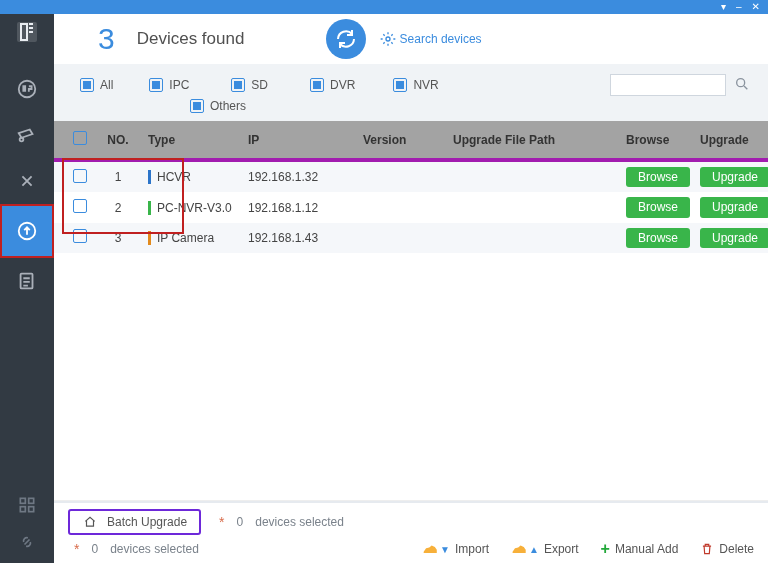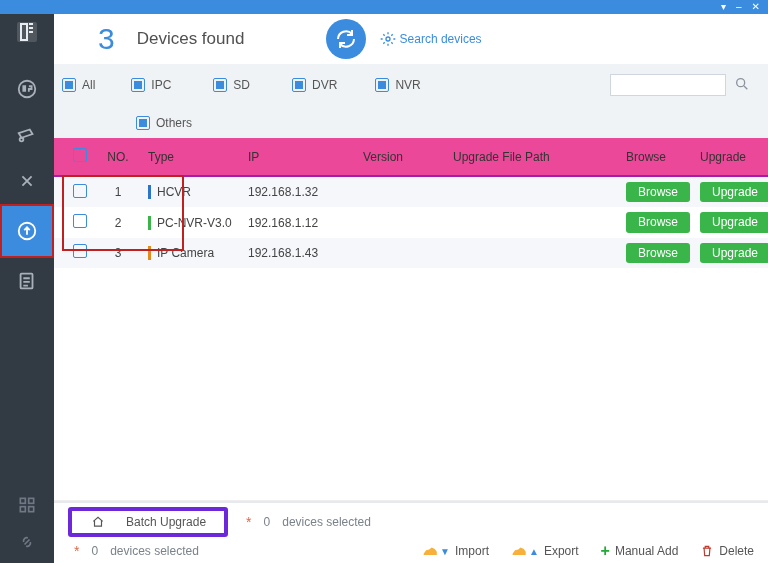--- a/index.html
+++ b/index.html
@@ -29,34 +29,34 @@
   .header .count { font-size:30px; color:#3b8cde; font-weight:400; }
   .header .title { font-size:17px; color:#505050; margin-left:8px; }
   .header .spacer1 { flex:1; }
   .header .refresh { width:40px; height:40px; border-radius:50%; background:#3b8cde; display:flex; align-items:center; justify-content:center; margin-left:-130px;}
   .header .refresh svg { width:24px; height:24px; color:#fff; }
   .header .setting { display:flex; align-items:center; gap:4px; color:#3b8cde; font-size:12px; cursor:pointer; }
   .header .setting svg { width:16px; height:16px; }
   .header .spacer2 { flex:1.4;}
 
   
-  .filterbar { background:#f0f3f6; display:flex; flex-direction:column; padding:10px 18px 8px 8px; gap:20px;}
+  .filterbar { background:#f0f3f6; display:flex; flex-direction:column; padding:10px 18px 8px 26px; gap:3px;}
   .filterbar .row { display:flex; align-items:center; gap:20px; }
   .fcb { width:14px; height:14px; border:1px solid #cfd6de; border-radius:2px; display:inline-block; position:relative; flex-shrink:0;}
   .fcb.blue { border-color:#3b8cde; }
   .fcb.blue::after { content:""; position:absolute; inset:2px; background:#3b8cde; }
   .filt { display:flex; align-items:center; gap:6px; font-size:12px; color:#555;}
   .searchbox { margin-left:auto; display:flex; align-items:center; gap:8px;}
   .searchbox input { width:116px; height:22px; border:1px solid #cfd6de; background:#fff; padding:0 6px; font-size:12px;}
   .searchbox .sicon { color:#8a939e; }
 
   
   .table-wrap { flex:1; overflow:auto; border-bottom:1px solid #eee;}
   table { width:100%; border-collapse:collapse; table-layout:fixed; }
-  thead th { font-size:12px; font-weight:400; color:#333; text-align:left; padding:10px 6px; border-bottom:2px solid #a21caf; background:#ec4899; white-space:nowrap;}
+  thead th { font-size:12px; font-weight:700; color:#333; text-align:left; padding:10px 6px; border-bottom:4px solid #a21caf; background:#a3a3a3; white-space:nowrap;}
   tbody td { font-size:12px; color:#444; padding:5px 6px; border-bottom:0; white-space:nowrap;}
   tbody tr:nth-child(odd) td { background:#f5f7fa; }
   .tcb { width:14px; height:14px; border:1px solid #3b8cde; border-radius:2px; display:inline-block; }
   .typecell { display:flex; align-items:center; gap:6px;}
   .typebar { width:3px; height:14px; display:inline-block; }
   .btn-sm { display:inline-block; color:#fff; border-radius:3px; padding:3px 12px; font-size:12px; line-height:1.2; cursor:pointer;}
   .btn-green { background:#39b54a; }
 
   
   .col-cb { width:40px; text-align:center; padding-left:18px;}
@@ -69,21 +69,21 @@
   .col-op { width:74px; padding-right:18px;}
 
   
   .redbox-highlight { position:absolute; border:2px solid #c02020; pointer-events:none; }
 
   .content-inner { position:relative; flex:1; display:flex; flex-direction:column; min-height:0;}
 
   
   .footer { height:62px; border-top:2px solid #e6eaef; padding:4px 14px 4px 14px; display:flex; flex-direction:column; justify-content:center; gap:6px; font-size:12px; color:#7a828b;}
   .footer .frow { display:flex; align-items:center; gap:12px;}
-  .footer .chip { border:4px solid #6d28d9; border-radius:3px; padding:4px 18px; display:flex; align-items:center; gap:20px; background:#fff; cursor:pointer; color:#555;}
+  .footer .chip { border:2px solid #6d28d9; border-radius:3px; padding:4px 12px; display:flex; align-items:center; gap:9px; background:#fff; cursor:pointer; color:#555;}
   .footer .star { color:#d86b4a; font-size:14px; margin-left:6px;}
   .footer .right { margin-left:auto; display:flex; align-items:center; gap:22px;}
   .footer .action { display:flex; align-items:center; gap:5px; cursor:pointer; color:#555;}
   .footer .plus { color:#23a83a; font-weight:bold; font-size:16px; line-height:1;}
   .footer .trash svg{ width:14px; height:14px; color:#c0392b;}
   .footer .cloud { width:16px; height:14px; background:#f7b03a; clip-path: polygon(10% 70%,25% 45%,45% 40%,60% 25%,80% 35%,92% 55%,92% 78%,10% 78%);} 
   .footer .arrowd { color:#3b8cde; font-size:10px; margin-left:-3px;}
   .footer .arrowu { color:#3b8cde; font-size:10px; margin-left:-3px;}
 
   
@@ -195,21 +195,21 @@
           </div>
         <div class="searchbox">
           <input type="text" placeholder="" style="">
           <span class="sicon"><svg viewBox="0 0 24 24" width="16" height="16">
                 <circle cx="10" cy="10" r="6"></circle>
                 <path d="M20 20l-5-5"></path>
               </svg></span>
         </div>
       </div>
       <div class="row">
-        <div class="filt" style="margin-left:74px">
+        <div class="filt" style="margin-left:110px">
             <span class="fcb blue"></span>
             <span>Others</span>
           </div>
       </div>
     </div>
 
     <div class="content-inner">
       <div class="table-wrap">
         <table>
           <colgroup>

